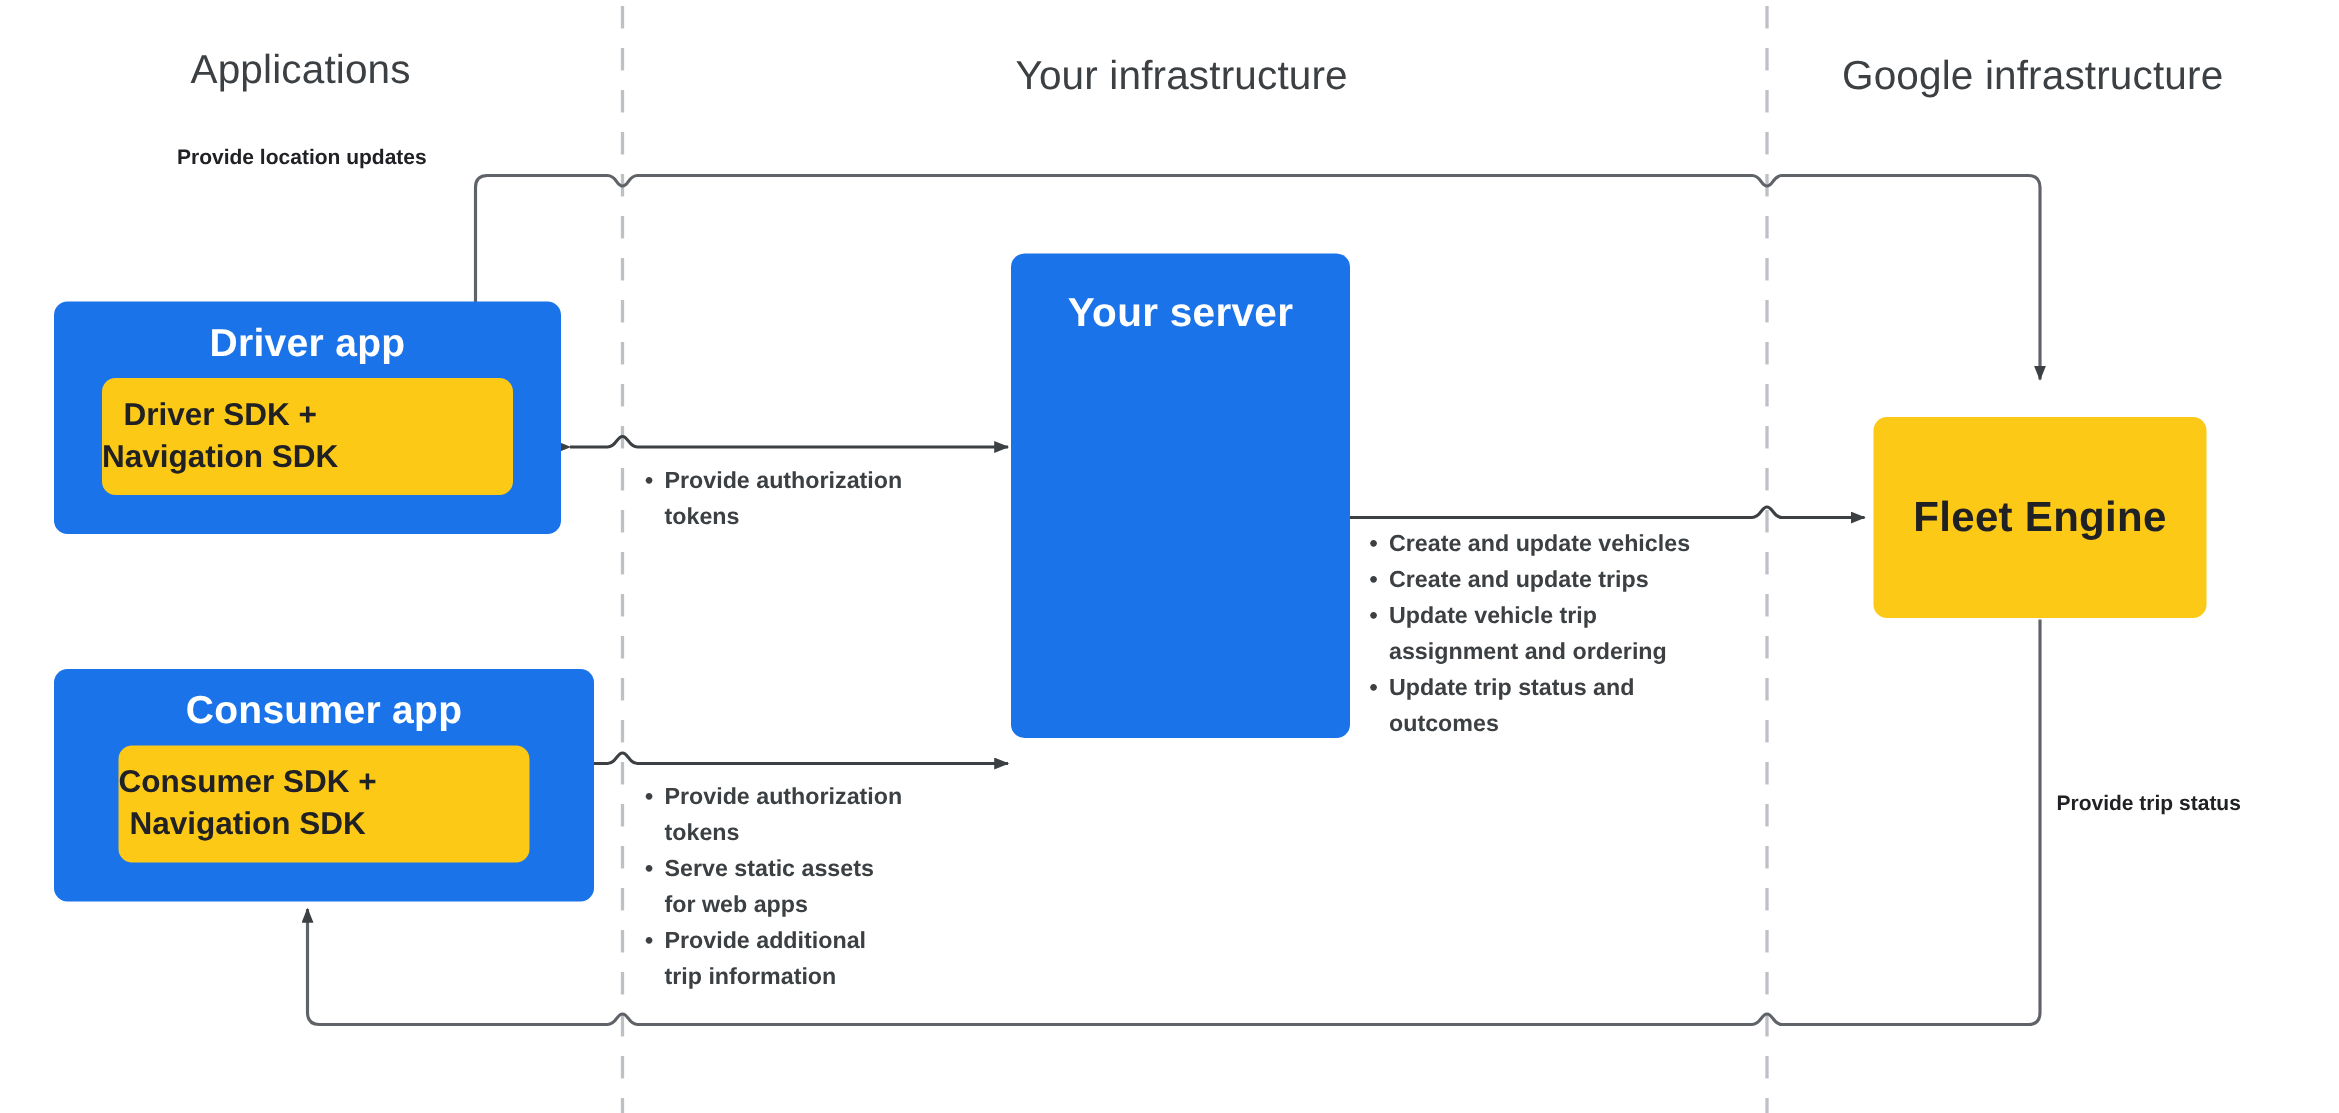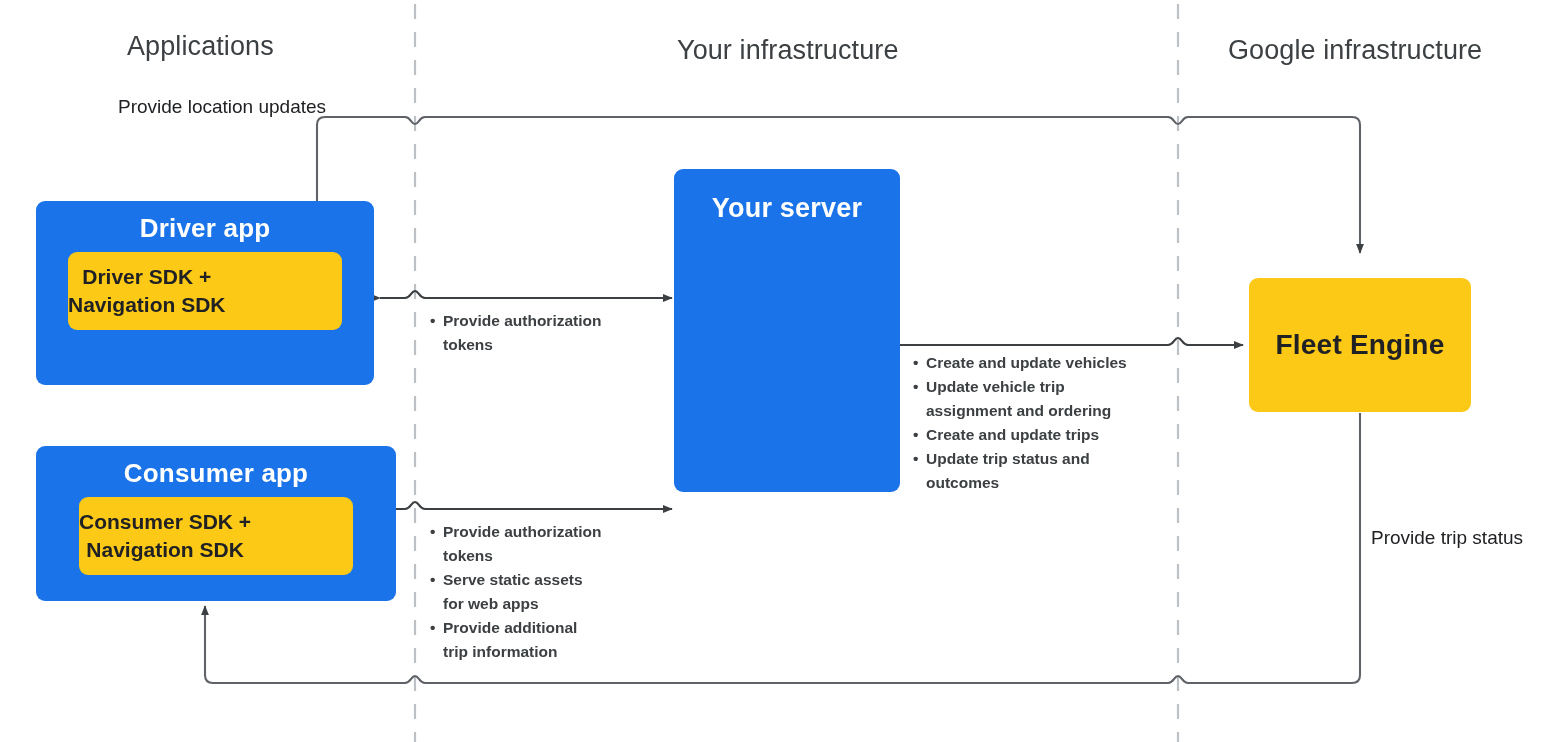--- a/index.html
+++ b/index.html
@@ -91,22 +91,22 @@
   }
   .engine-title {
     color: #202124;
     font-size: 28px;
     font-weight: bold;
     text-align: center;
     letter-spacing: 0.2px;
   }
   .edge-label {
     position: absolute;
-    font-size: 19px;
-    font-weight: normal;
+    font-size: 14px;
+    font-weight: bold;
     color: #202124;
     white-space: nowrap;
   }
   .bullet-list {
     position: absolute;
     font-size: 15.5px;
     font-weight: bold;
     color: #3c4043;
     line-height: 1.55;
   }
@@ -178,21 +178,21 @@
   </svg>
 
   <div class="zone-header" style="left:127px; top:31px;">Applications</div>
   <div class="zone-header" style="left:677px; top:35px;">Your infrastructure</div>
   <div class="zone-header" style="left:1228px; top:35px;">Google infrastructure</div>
 
   <div class="edge-label" style="left:118px; top:96px;">Provide location updates</div>
 
   <div class="edge-label" style="left:1371px; top:527px;">Provide trip status</div>
 
-  <div class="app-box" style="left:36px; top:201px; width:338px; height:184px;">
+  <div class="app-box" style="left:36px; top:201px; width:338px; height:155px;">
     <div class="app-title">Driver app</div>
     <div class="sdk-box" style="width:274px; height:78px;">
       <div>
         <div>Driver SDK +</div>
         <div>Navigation SDK</div>
       </div>
     </div>
   </div>
 
   <div class="app-box" style="left:36px; top:446px; width:360px; height:155px;">
@@ -233,25 +233,25 @@
       <span>Provide additional</span><br>
       <span>trip information</span>
     </div>
   </div>
 
   <div class="bullet-list" style="left:913px; top:351px; width:260px;">
     <div class="bullet-item">
       <span>Create and update vehicles</span>
     </div>
     <div class="bullet-item">
+      <span>Create and update trips</span>
+    </div>
+    <div class="bullet-item">
       <span>Update vehicle trip</span><br>
       <span>assignment and ordering</span>
     </div>
     <div class="bullet-item">
-      <span>Create and update trips</span>
-    </div>
-    <div class="bullet-item">
       <span>Update trip status and</span><br>
       <span>outcomes</span>
     </div>
   </div>
 
 </div>
 
 </body></html>

